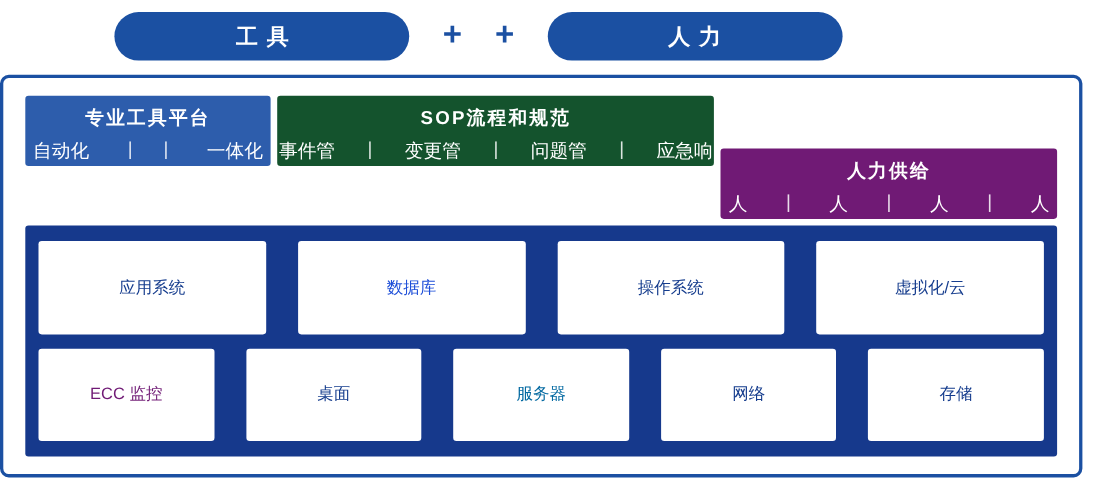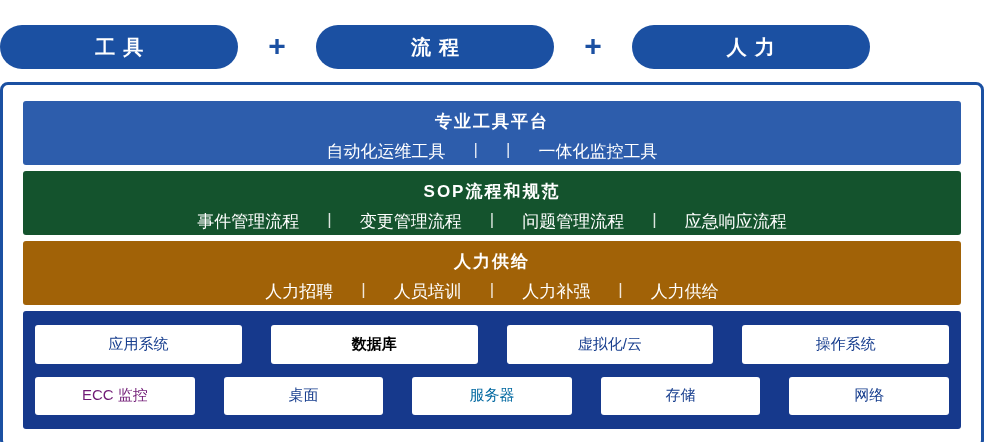--- a/index.html
+++ b/index.html
@@ -2,21 +2,21 @@
 <html><head>
 <meta charset="utf-8">
 <style>
   * { box-sizing: border-box; margin: 0; padding: 0; }
   html, body { width: 1000px; height: 442px; }
   body {
     background: #ffffff;
     font-family: "Liberation Sans", "DejaVu Sans", sans-serif;
     overflow: hidden;
   }
-  .slide { width: 870px; height: 442px; padding-top: 24px; }
+  .slide { width: 870px; height: 442px; padding-top: 10px; }
 
   
   .pill-row {
     display: flex; align-items: center; justify-content: center;
     gap: 30px; height: 46px;
   }
   .pill {
     width: 268px; height: 44px;
     background: #1b50a2; border-radius: 22px;
     color: #ffffff; display: flex; align-items: center; justify-content: center;
@@ -29,21 +29,21 @@
   }
 
   
   .frame {
     width: 984px; height: 366px; margin: 12px auto 0;
     border: 3px solid #1b50a2; border-radius: 8px;
     background: #ffffff;
     padding: 16px 20px;
     display: flex; flex-direction: column; gap: 6px;
   }
-  .layers { display: flex; flex-direction: column; gap: 6px; }
+  .layers { display: flex; gap: 6px; }
 
   
   .band {
     border-radius: 3px; color: #ffffff; text-align: center;
     height: 64px; padding-top: 9px;
   }
   .band-title { font-size: 17px; font-weight: bold; letter-spacing: 2px; }
   .band-items {
     margin-top: 7px; display: flex; justify-content: center;
     gap: 28px; font-size: 17px;
@@ -63,21 +63,20 @@
     font-size: 15px; color: #153c8d;
   }
 </style>
 </head>
 <body>
 
 <div class="slide">
   <div class="pill-row" id="pillRow">
       <div class="pill">工具</div>
       <div class="plus">+</div>
-      <div class="pill">流程</div>
       <div class="plus">+</div>
       <div class="pill">人力</div>
     </div>
   <div class="frame">
     <div class="layers" id="layers">
         <div class="band" style="background: rgb(45, 93, 172);">
           <div class="band-title">专业工具平台</div>
           <div class="band-items">
             <span class="item">自动化运维工具</span>
             <span class="sep">|</span>
@@ -90,42 +89,42 @@
           <div class="band-items">
             <span class="item">事件管理流程</span>
             <span class="sep">|</span>
             <span class="item">变更管理流程</span>
             <span class="sep">|</span>
             <span class="item">问题管理流程</span>
             <span class="sep">|</span>
             <span class="item">应急响应流程</span>
           </div>
         </div>
-        <div class="band" style="background: #a16207;">
+        <div class="band" style="background: #701a75; margin-top: 48px;">
           <div class="band-title">人力供给</div>
           <div class="band-items">
             <span class="item">人力招聘</span>
             <span class="sep">|</span>
             <span class="item">人员培训</span>
             <span class="sep">|</span>
             <span class="item">人力补强</span>
             <span class="sep">|</span>
             <span class="item">人力供给</span>
           </div>
         </div>
       </div>
     <div class="base" id="base" style="background: rgb(22, 57, 140);">
         <div class="base-row">
           <div class="box" style="color: rgb(21, 60, 141);">应用系统</div>
-          <div class="box" style="color: #000000; font-weight: bold;">数据库</div>
+          <div class="box" style="color: #1d4ed8;">数据库</div>
+          <div class="box" style="color: rgb(21, 60, 141);">操作系统</div>
           <div class="box" style="color: rgb(21, 60, 141);">虚拟化/云</div>
-          <div class="box" style="color: rgb(21, 60, 141);">操作系统</div>
         </div>
         <div class="base-row">
           <div class="box" style="color: #701a75;">ECC 监控</div>
           <div class="box" style="color: rgb(21, 60, 141);">桌面</div>
           <div class="box" style="color: #0369a1;">服务器</div>
+          <div class="box" style="color: rgb(21, 60, 141);">网络</div>
           <div class="box" style="color: rgb(21, 60, 141);">存储</div>
-          <div class="box" style="color: rgb(21, 60, 141);">网络</div>
         </div>
       </div>
   </div>
 </div>
 
 </body></html>

